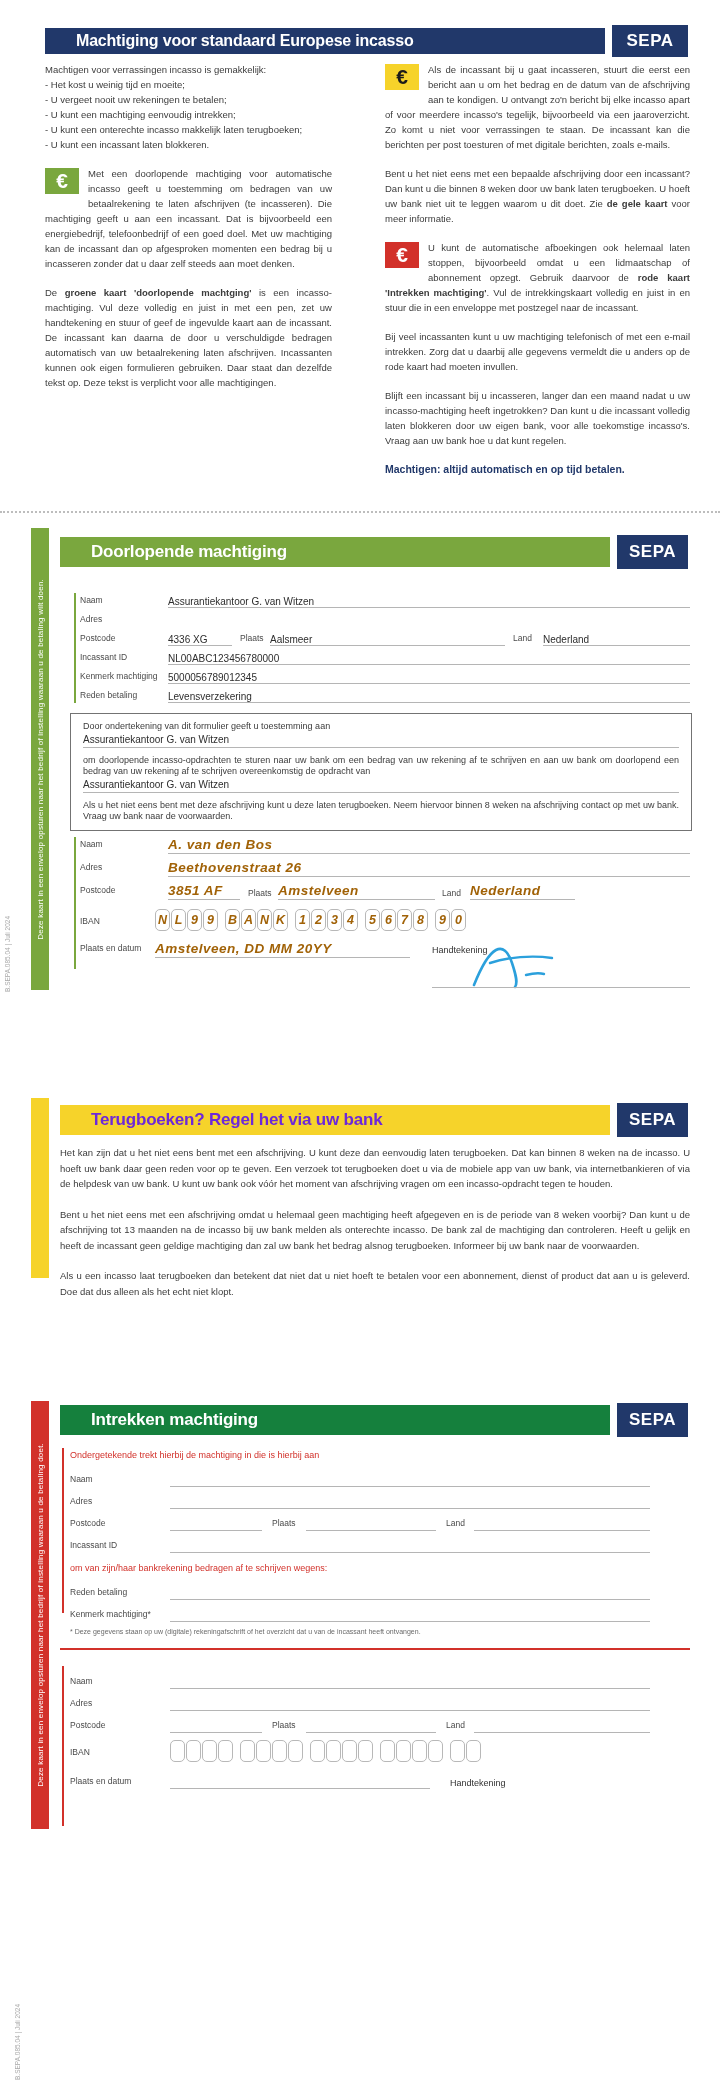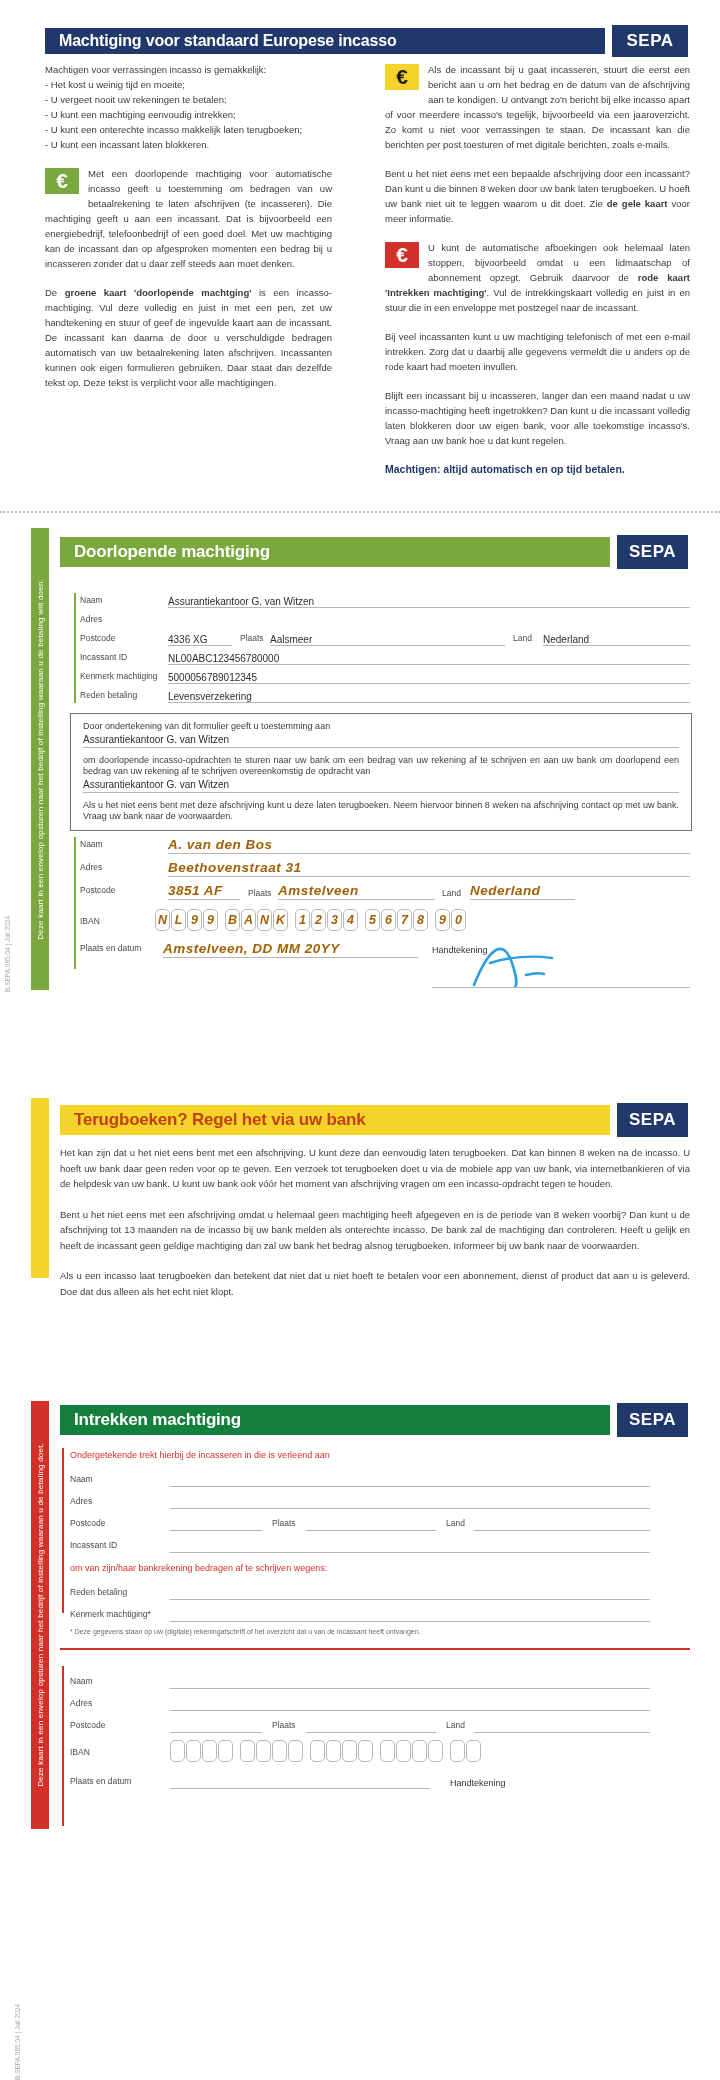--- a/index.html
+++ b/index.html
@@ -2,21 +2,21 @@
 <html><head>
 <meta charset="utf-8">
 <style>
   html,body{margin:0;padding:0;background:#fff;}
   .page{position:relative;width:720px;height:2080px;background:#fff;overflow:hidden;
         font-family:"Liberation Sans",sans-serif;color:#3c3c3c;}
   .abs{position:absolute;}
 
   
   .hbar{position:absolute;display:flex;align-items:center;}
-  .hbar .t{font-weight:bold;padding-left:14px;letter-spacing:-0.2px;}
+  .hbar .t{font-weight:bold;padding-left:31px;letter-spacing:-0.2px;}
   .sepa{position:absolute;display:flex;align-items:center;justify-content:center;
         background:#21386a;color:#fff;font-weight:bold;font-size:17px;letter-spacing:0.5px;}
 
   
   .col{position:absolute;font-size:9.5px;line-height:15px;text-align:justify;color:#3c3c3c;}
   .col p{margin:0 0 14px 0;}
   .col .blt{margin:0;text-align:left;}
   .euro{float:left;width:34px;height:26px;margin:2px 9px 3px 0;text-align:center;
         font-size:21px;line-height:25px;font-weight:bold;}
   .closing{color:#21386a;font-weight:bold;font-size:10.5px;}
@@ -159,21 +159,21 @@
     </div>
 
     <div class="gborder" style="left:74px;top:312px;height:132px;"></div>
 
     <div class="frow" style="left:0;top:310px;width:720px;">
       <span class="lbl" style="left:80px;">Naam</span>
       <span class="fline" style="left:168px;width:522px;height:18px;"><span class="hw hval">A. van den Bos</span></span>
     </div>
     <div class="frow" style="left:0;top:333px;width:720px;">
       <span class="lbl" style="left:80px;">Adres</span>
-      <span class="fline" style="left:168px;width:522px;height:18px;"><span class="hw hval">Beethovenstraat 31</span></span>
+      <span class="fline" style="left:168px;width:522px;height:18px;"><span class="hw hval">Beethovenstraat 26</span></span>
     </div>
     <div class="frow" style="left:0;top:356px;width:720px;">
       <span class="lbl" style="left:80px;">Postcode</span>
       <span class="fline" style="left:168px;width:72px;height:18px;"><span class="hw hval">3851 AF</span></span>
       <span class="lbl" style="left:248px;top:7px;">Plaats</span>
       <span class="fline" style="left:278px;width:157px;height:18px;"><span class="hw hval">Amstelveen</span></span>
       <span class="lbl" style="left:442px;top:7px;">Land</span>
       <span class="fline" style="left:470px;width:105px;height:18px;"><span class="hw hval">Nederland</span></span>
     </div>
     <div class="frow" style="left:0;top:384px;width:720px;height:26px;">
@@ -204,35 +204,35 @@
             <span class="iban-cell hw">8</span>
           </span>
           <span class="iban-group">
             <span class="iban-cell hw">9</span>
             <span class="iban-cell hw">0</span>
           </span>
         </span>
     </div>
     <div class="frow" style="left:0;top:414px;width:720px;">
       <span class="lbl" style="left:80px;">Plaats en datum</span>
-      <span class="fline" style="left:163px;width:255px;height:18px;"><span class="hw hval">Amstelveen, DD MM 20YY</span></span>
+      <span class="fline" style="left:155px;width:255px;height:18px;"><span class="hw hval">Amstelveen, DD MM 20YY</span></span>
       <span class="lbl" style="left:432px;top:6px;font-size:9px;color:#333;">Handtekening</span>
     </div>
     <svg class="abs" style="left:460px;top:412px;" width="130" height="52" viewBox="0 0 130 52">
       <path d="M14,48 C30,8 44,2 52,26 C56,38 58,46 55,50" fill="none" stroke="#2ba0dc" stroke-width="2.6" stroke-linecap="round"></path>
       <path d="M30,26 C48,20 72,18 92,21" fill="none" stroke="#2ba0dc" stroke-width="2.4" stroke-linecap="round"></path>
       <path d="M66,38 C74,36 80,36 84,37" fill="none" stroke="#2ba0dc" stroke-width="2.4" stroke-linecap="round"></path>
     </svg>
     <div class="abs" style="left:432px;top:462px;width:258px;border-bottom:1px solid #b5b5b5;"></div>
   </div>
 
   <div class="abs" style="left:0;top:1095px;width:720px;height:230px;">
     <div class="sidebar" style="left:31px;top:3px;height:180px;background:#f6d32a;"></div>
     <div class="hbar" style="left:60px;top:10px;width:550px;height:30px;background:#f6d32a;">
-      <span class="t" style="color:#c2410c;font-size:17px;">Terugboeken? Regel het via uw bank</span>
+      <span class="t" style="color:#6d28d9;font-size:17px;">Terugboeken? Regel het via uw bank</span>
     </div>
     <div class="sepa" style="left:617px;top:8px;width:71px;height:34px;">
       <span>SEPA</span>
     </div>
     <div class="ycol" style="left:60px;top:50px;width:630px;">
       <p>Het kan zijn dat u het niet eens bent met een afschrijving. U kunt deze dan eenvoudig laten terugboeken. Dat kan binnen 8 weken na de incasso. U hoeft uw bank daar geen reden voor op te geven. Een verzoek tot terugboeken doet u via de mobiele app van uw bank, via internetbankieren of via de helpdesk van uw bank. U kunt uw bank ook vóór het moment van afschrijving vragen om een incasso-opdracht tegen te houden.</p>
       <p>Bent u het niet eens met een afschrijving omdat u helemaal geen machtiging heeft afgegeven en is de periode van 8 weken voorbij? Dan kunt u de afschrijving tot 13 maanden na de incasso bij uw bank melden als onterechte incasso. De bank zal de machtiging dan controleren. Heeft u gelijk en heeft de incassant geen geldige machtiging dan zal uw bank het bedrag alsnog terugboeken. Informeer bij uw bank naar de voorwaarden.</p>
       <p>Als u een incasso laat terugboeken dan betekent dat niet dat u niet hoeft te betalen voor een abonnement, dienst of product dat aan u is geleverd. Doe dat dus alleen als het echt niet klopt.</p>
     </div>
   </div>
@@ -242,21 +242,21 @@
       <span class="vtext">Deze kaart in een envelop opsturen naar het bedrijf of instelling waaraan u de betaling doet.</span>
     </div>
     <div class="hbar" style="left:60px;top:7px;width:550px;height:30px;background:#15803d;">
       <span class="t" style="color:#fff;font-size:17px;">Intrekken machtiging</span>
     </div>
     <div class="sepa" style="left:617px;top:5px;width:71px;height:34px;">
       <span>SEPA</span>
     </div>
 
     <div class="rborder" style="left:62px;top:50px;height:165px;"></div>
-    <div class="abs redtxt" style="left:70px;top:52px;">Ondergetekende trekt hierbij de incasseren in die is verleend aan</div>
+    <div class="abs redtxt" style="left:70px;top:52px;">Ondergetekende trekt hierbij de machtiging in die is hierbij aan</div>
 
     <div class="frow" style="left:0;top:72px;width:720px;">
       <span class="lbl" style="left:70px;">Naam</span>
       <span class="fline" style="left:170px;width:480px;"></span>
     </div>
     <div class="frow" style="left:0;top:94px;width:720px;">
       <span class="lbl" style="left:70px;">Adres</span>
       <span class="fline" style="left:170px;width:480px;"></span>
     </div>
     <div class="frow" style="left:0;top:116px;width:720px;">

